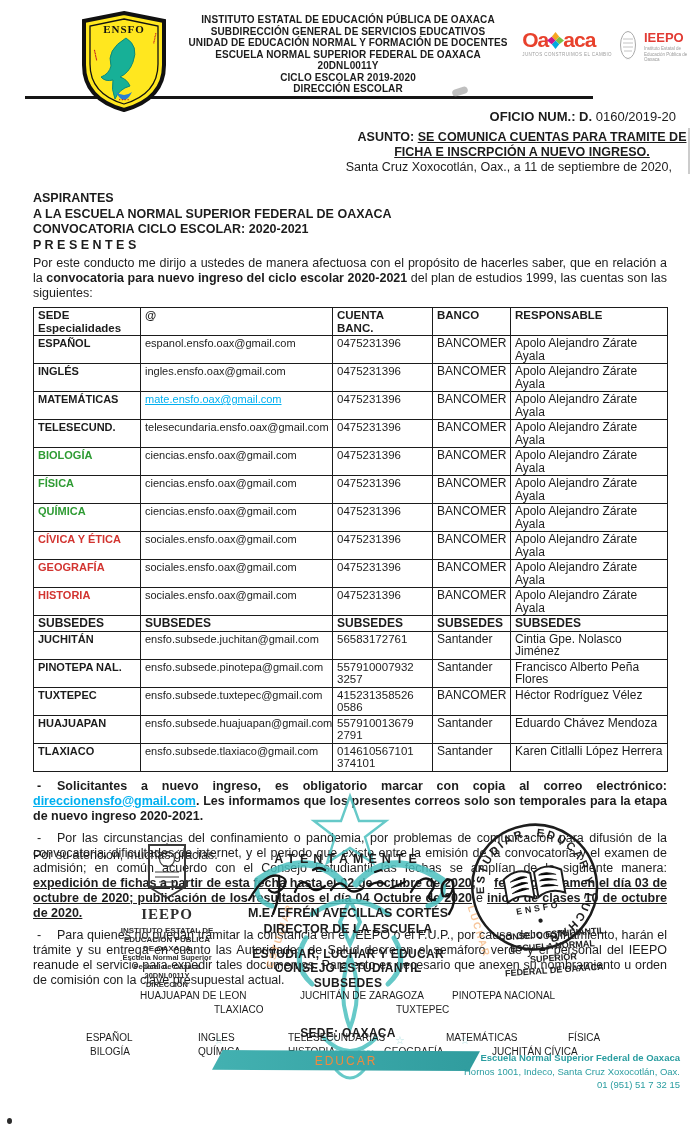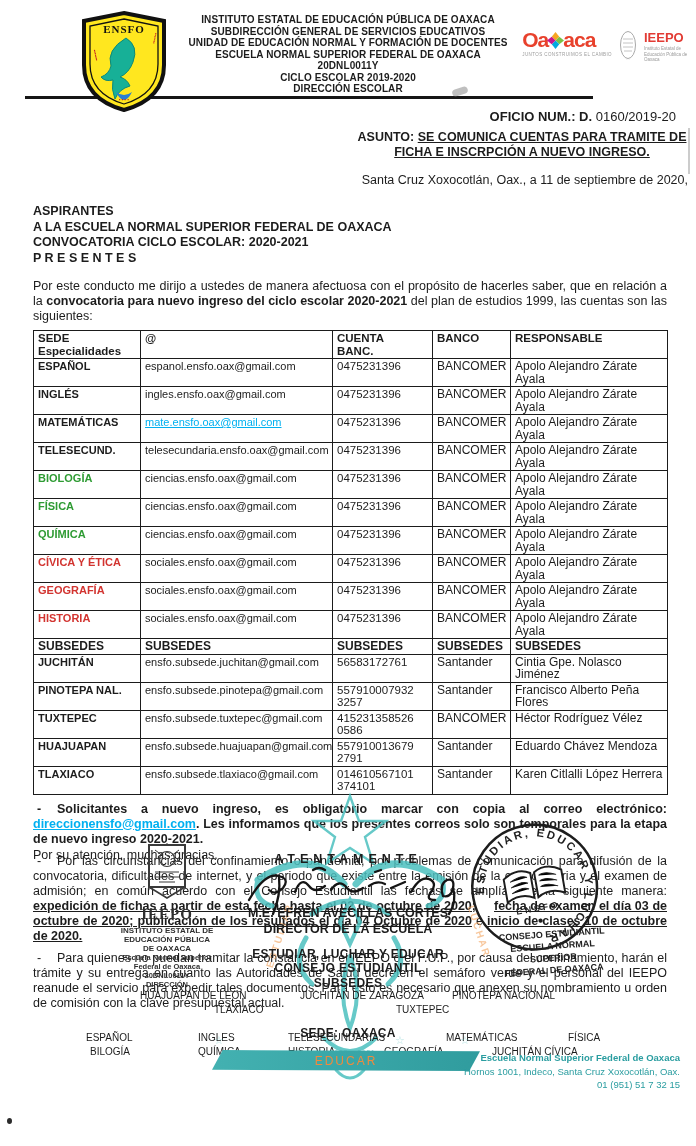--- a/index.html
+++ b/index.html
@@ -15,23 +15,23 @@
   .oax-word{color:#e8412c;font-weight:bold;font-size:21px;line-height:20px;letter-spacing:-1px;display:flex;align-items:center}
   .oax-tag{font-size:4.5px;color:#9b9b9b;letter-spacing:.4px;margin-top:2px;white-space:nowrap}
   .ieepo-block{padding-top:1px}
   .ieepo-word{color:#e23b34;font-weight:bold;font-size:13px;line-height:13px}
   .ieepo-cap{font-size:4.5px;line-height:5.5px;color:#9a9a9a;width:44px;margin-top:2px}
   .rule{margin-left:25px;width:568px;height:3px;background:#161616}
   .oficio{text-align:right;padding-right:20px;font-size:13px;margin-top:10px}
   .asunto{width:340px;margin:6px 4px 0 auto;text-align:center;font-weight:bold;
           font-size:12.5px;line-height:15px}
   .u{text-decoration:underline}
-  .dateline{text-align:right;padding-right:8px;font-size:12.5px;margin-top:13px}
+  .dateline{text-align:right;padding-right:24px;font-size:12.5px;}
   .addr{margin:17px 0 0 33px;font-weight:bold;font-size:12.5px;line-height:15.5px}
-  .para{margin:13px 29px 0 33px;font-size:12.5px;line-height:15px;text-align:justify}
+  .para{margin:3px 29px 0 33px;font-size:12.5px;line-height:15px;text-align:justify}
   .b{font-weight:bold}
   
   .doc-table{margin:6px 0 0 33px;border-collapse:collapse;width:634px;font-size:12px;table-layout:fixed}
   .doc-table th,.doc-table td{border:1.6px solid #1b1b1b;padding:1px 4px;vertical-align:top;
         line-height:12.5px;text-align:left;overflow:hidden}
   .doc-table th{font-size:11.5px}
   .th-c{text-align:center}
   .sede{font-weight:bold;font-size:11px}
   .email{font-size:11px}
   .num{font-size:11.5px}

